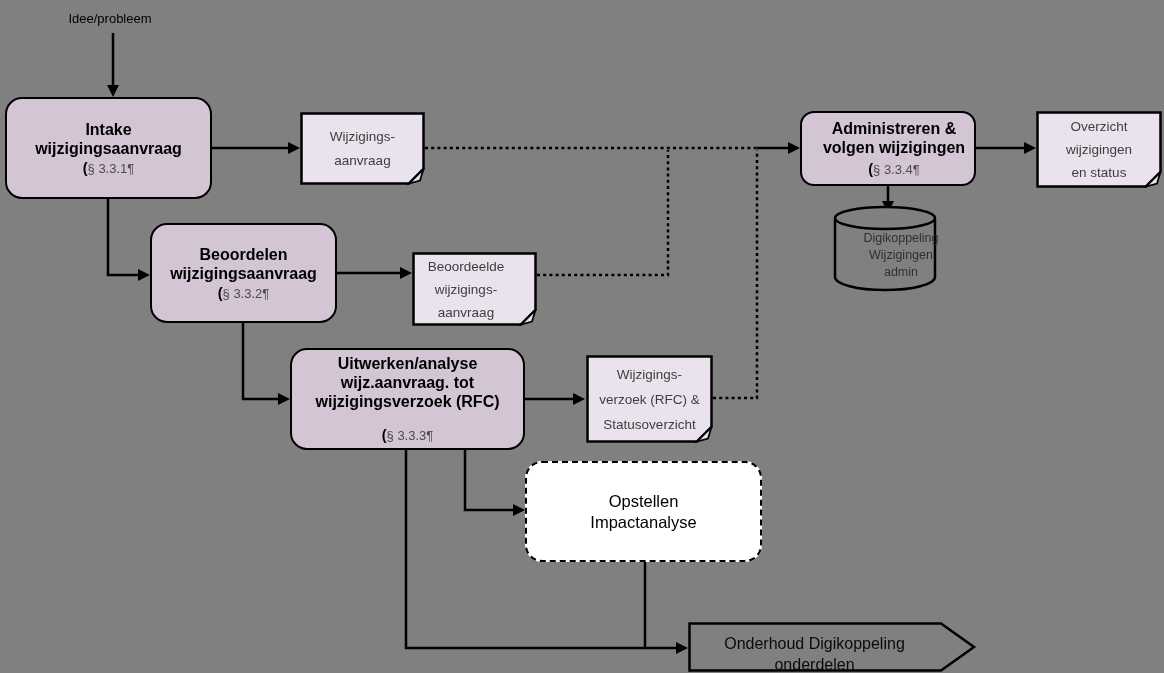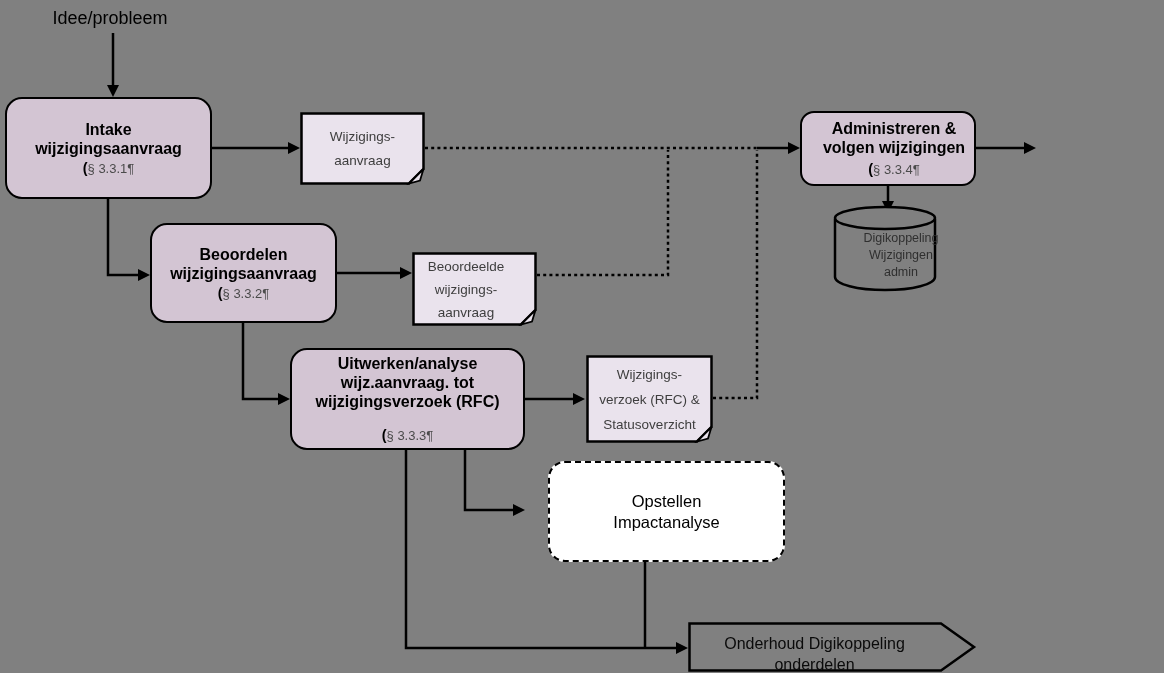--- a/index.html
+++ b/index.html
@@ -31,21 +31,21 @@
   .impact {
     background:#FFFFFF; border:2.5px dashed #000; border-radius:17px;
     display:flex; flex-direction:column; align-items:center; justify-content:center;
     text-align:center; font-size:16.5px; line-height:21px; color:#000;
   }
 
   .flat-label {
     display:flex; flex-direction:column; align-items:center; justify-content:center;
     text-align:center; z-index:3;
   }
-  .idee  { font-size:18px; color:#000; }
+  .idee  { font-size:13px; color:#000; }
   .cyl-label   { font-size:12.5px; line-height:17px; color:#2f2f2f; padding-top:6px; }
   .penta-label { font-size:16px; line-height:21px; color:#0a0a0a; }
 </style>
 </head>
 <body>
 
 <div id="canvas">
 
   <svg id="connectors" width="1164" height="673" viewBox="0 0 1164 673">
     <g fill="none" stroke="#000" stroke-width="2.5">
@@ -133,31 +133,42 @@
       <path d="M1.5,1.5 H125.5 V72 L111,86.5 H1.5 Z" fill="#EAE3ED" stroke="#000" stroke-width="2.5"></path>
       <path d="M111,86.5 L125.5,72 L122,83.5 Z" fill="#EAE3ED" stroke="#000" stroke-width="1.8"></path>
     </svg>
     <div class="doc-label" style="line-height:25px;">
       <span>Wijzigings-</span>
       <span>verzoek (RFC) &amp;</span>
       <span>Statusoverzicht</span>
     </div>
   </div>
 
-  <div class="shape impact" style="left:548px; top:461px; width:237px; height:101px;">
+  <div class="shape impact" style="left:525px; top:461px; width:237px; height:101px;">
     <span>Opstellen</span>
     <span>Impactanalyse</span>
   </div>
 
   <div class="shape process" style="left:800px; top:111px; width:176px; height:75px; border-radius:14px;padding-left:12px;">
     <span class="p-line">Administreren &amp;</span>
     <span class="p-line">volgen wijzigingen</span>
     <span class="p-ref" style="margin-top:4px;"><span class="paren">(</span><span>§ 3.3.4¶</span></span>
   </div>
 
+  <div class="shape doc" style="left:1036px; top:111px; width:126px; height:77px;">
+    <svg width="126" height="77" viewBox="0 0 126 77">
+      <path d="M1.5,1.5 H124.5 V61 L110,75.5 H1.5 Z" fill="#EAE3ED" stroke="#000" stroke-width="2.5"></path>
+      <path d="M110,75.5 L124.5,61 L121,72.5 Z" fill="#EAE3ED" stroke="#000" stroke-width="1.8"></path>
+    </svg>
+    <div class="doc-label" style="line-height:23px;">
+      <span>Overzicht</span>
+      <span>wijzigingen</span>
+      <span>en status</span>
+    </div>
+  </div>
 
   <div class="shape" style="left:833px; top:205px; width:104px; height:88px;">
     <svg width="104" height="88" viewBox="0 0 104 88" style="position:absolute; left:0; top:0;">
       <path d="M2,14 L2,72 A50,13 0 0 0 102,72 L102,14" fill="#808080" stroke="#000" stroke-width="2.5"></path>
       <ellipse cx="52" cy="13" rx="50" ry="11" fill="#808080" stroke="#000" stroke-width="2.5"></ellipse>
     </svg>
     <div class="flat-label cyl-label" style="position:relative; width:100%; height:100%;padding-left:16px;">
       <span>Digikoppeling</span>
       <span>Wijzigingen</span>
       <span>admin</span>

